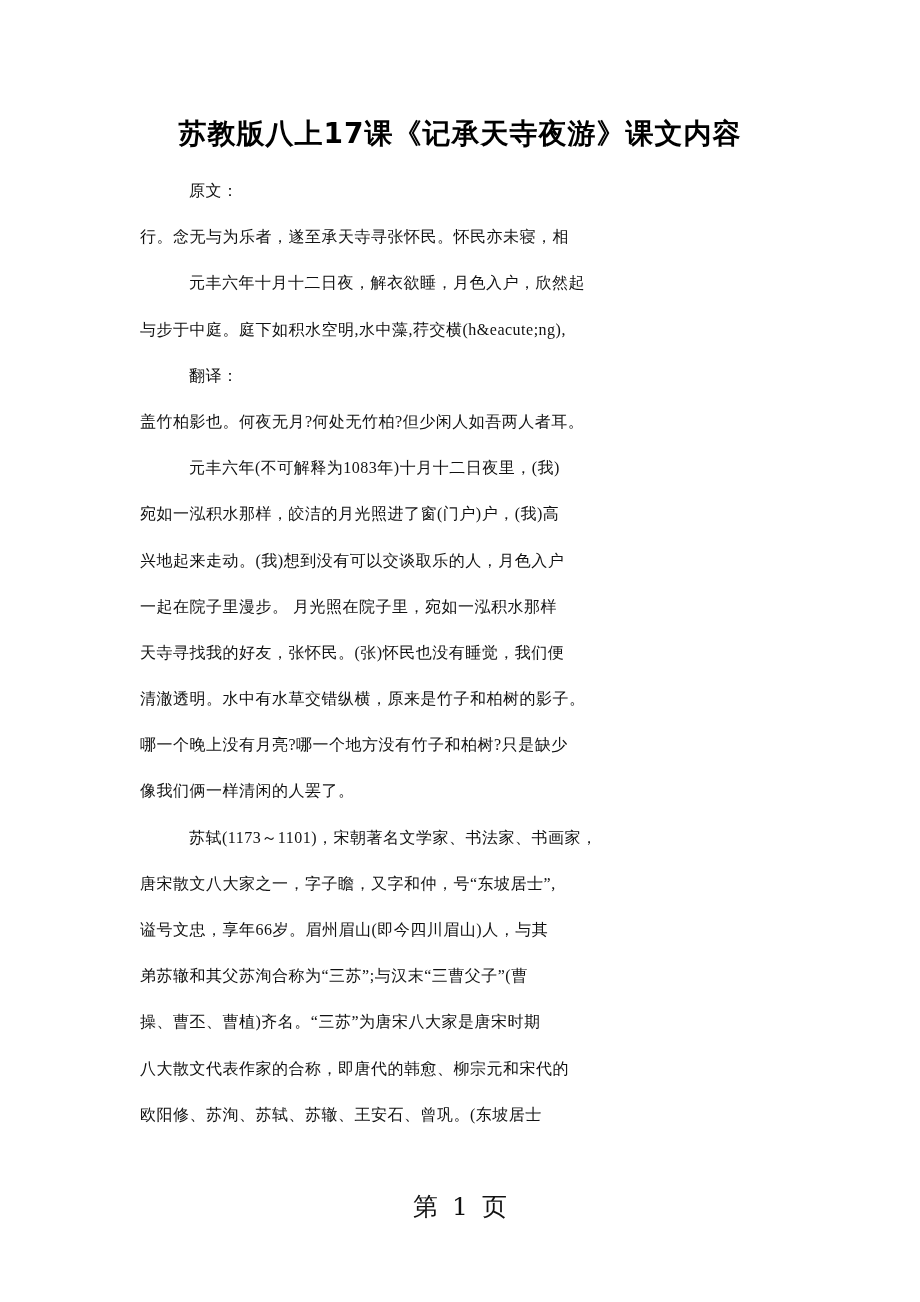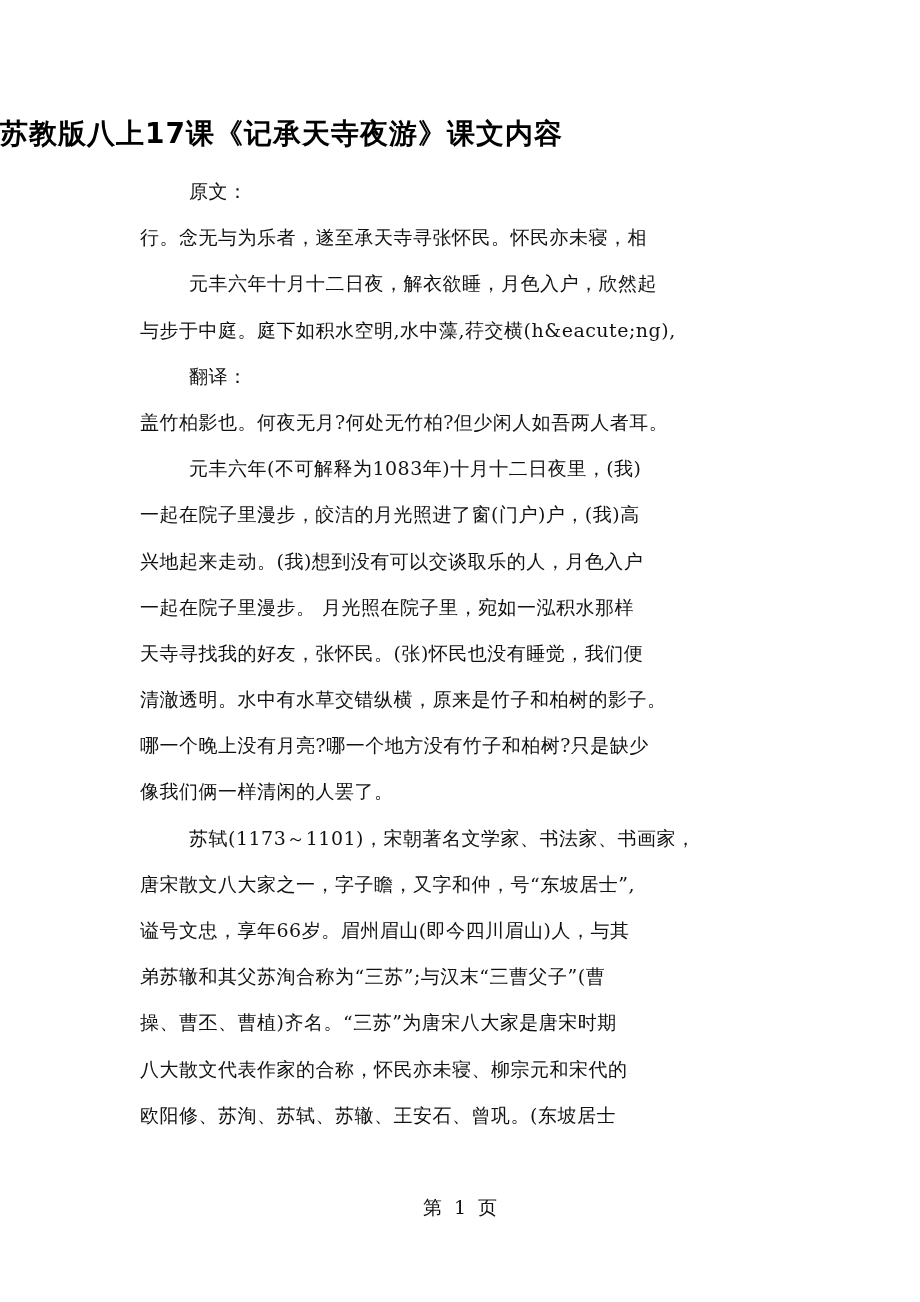--- a/index.html
+++ b/index.html
@@ -19,49 +19,50 @@
       position: absolute;
       left: 0; top: 0;
       width: 920px; height: 1302px;
       background: #ffffff;
     }
     .title {
       position: absolute;
       left: 0;
       width: 920px;
       top: 114px;
-      text-align: left;
+      text-align: center;
       font-family: "DejaVu Sans", "Liberation Sans", sans-serif;
       font-weight: bold;
       font-size: 28px;
       line-height: 40px;
       letter-spacing: 1px;
       color: #000000;
     }
     .body-lines {
       position: absolute;
       left: 140px;
       top: 168px;
       width: 650px;
     }
     .line {
       height: 46.2px;
       line-height: 46.2px;
-      font-size: 19px;
+      font-size: 16px;
       white-space: nowrap;
       letter-spacing: 0.5px;
+      font-family: Liberation Serif, serif;
     }
     .line.indent { padding-left: 49px; }
     .footer {
       position: absolute;
       left: 0;
       width: 920px;
       top: 1192px;
       text-align: center;
-      font-size: 19px;
+      font-size: 25px;
       line-height: 30px;
       word-spacing: 6px;
     }
   </style>
 </head>
 <body>
 
 <div class="page">
 
   <div class="title">苏教版八上17课《记承天寺夜游》课文内容</div>
@@ -69,31 +70,31 @@
   <div class="body-lines">
 
     <div class="line indent">原文：</div>
     <div class="line">行。念无与为乐者，遂至承天寺寻张怀民。怀民亦未寝，相</div>
     <div class="line indent">元丰六年十月十二日夜，解衣欲睡，月色入户，欣然起</div>
     <div class="line">与步于中庭。庭下如积水空明,水中藻,荇交横(h&amp;eacute;ng),</div>
     <div class="line indent">翻译：</div>
 
     <div class="line">盖竹柏影也。何夜无月?何处无竹柏?但少闲人如吾两人者耳。</div>
     <div class="line indent">元丰六年(不可解释为1083年)十月十二日夜里，(我)</div>
-    <div class="line">一起在院子里漫步，皎洁的月光照进了窗(门户)户，(我)高</div>
+    <div class="line">宛如一泓积水那样，皎洁的月光照进了窗(门户)户，(我)高</div>
     <div class="line">兴地起来走动。(我)想到没有可以交谈取乐的人，月色入户</div>
     <div class="line">一起在院子里漫步。 月光照在院子里，宛如一泓积水那样</div>
     <div class="line">天寺寻找我的好友，张怀民。(张)怀民也没有睡觉，我们便</div>
     <div class="line">清澈透明。水中有水草交错纵横，原来是竹子和柏树的影子。</div>
     <div class="line">哪一个晚上没有月亮?哪一个地方没有竹子和柏树?只是缺少</div>
     <div class="line">像我们俩一样清闲的人罢了。</div>
 
     <div class="line indent">苏轼(1173～1101)，宋朝著名文学家、书法家、书画家，</div>
     <div class="line">唐宋散文八大家之一，字子瞻，又字和仲，号“东坡居士”,</div>
     <div class="line">谥号文忠，享年66岁。眉州眉山(即今四川眉山)人，与其</div>
     <div class="line">弟苏辙和其父苏洵合称为“三苏”;与汉末“三曹父子”(曹</div>
     <div class="line">操、曹丕、曹植)齐名。“三苏”为唐宋八大家是唐宋时期</div>
-    <div class="line">八大散文代表作家的合称，怀民亦未寝、柳宗元和宋代的</div>
+    <div class="line">八大散文代表作家的合称，即唐代的韩愈、柳宗元和宋代的</div>
     <div class="line">欧阳修、苏洵、苏轼、苏辙、王安石、曾巩。(东坡居士</div>
   </div>
 
   <div class="footer">第 1 页</div>
 </div>
 
 </body></html>

